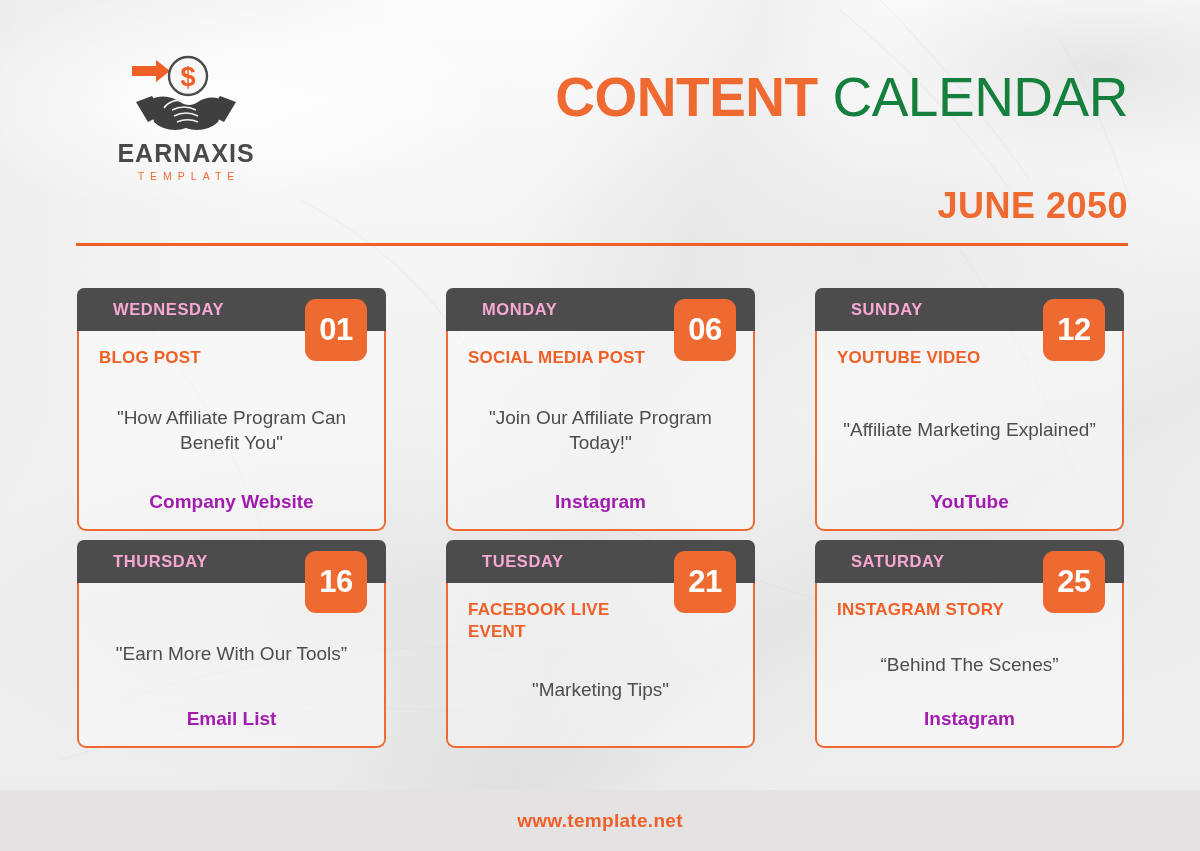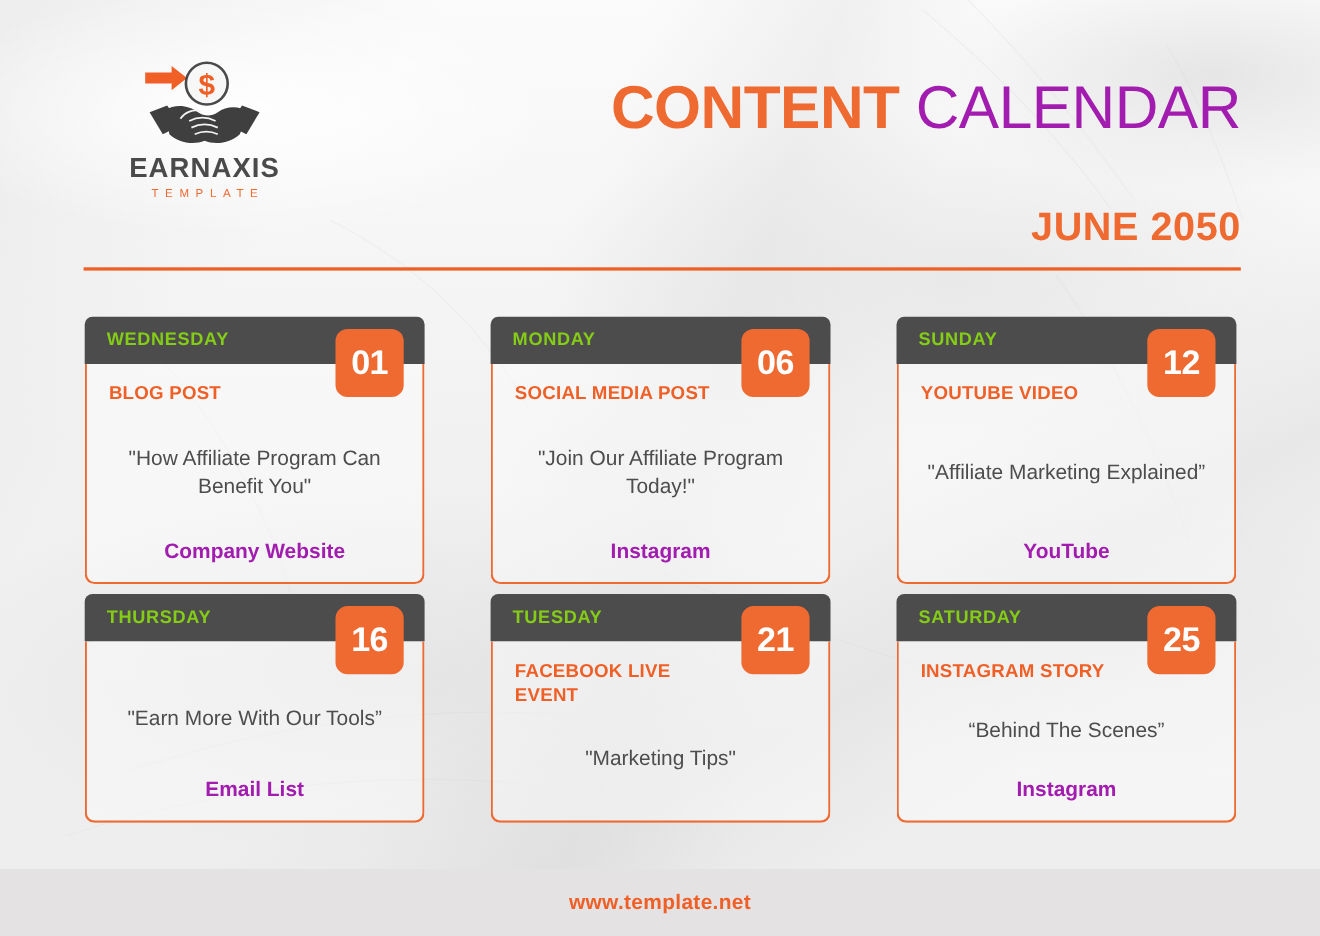--- a/index.html
+++ b/index.html
@@ -85,21 +85,21 @@
     line-height: 1;
     white-space: nowrap;
     letter-spacing: -0.5px;
   }
   .title .t-strong {
     font-weight: bold;
     color: #ef6a31;
   }
   .title .t-light {
     font-weight: normal;
-    color: #a21caf;
+    color: #15803d;
   }
 
   .subtitle {
     position: absolute;
     right: 72px; top: 185px;
     font-size: 36px;
     font-weight: bold;
     color: #ef6a31;
     letter-spacing: 0.5px;
   }
@@ -128,25 +128,25 @@
   .card-head {
     position: relative;
     height: 43px;
     background: #4c4c4c;
     border-radius: 7px 7px 0 0;
     display: flex;
     align-items: center;
     z-index: 1;
   }
   .card-day {
-    color: #84cc16;
+    color: #f9a8d4;
     font-size: 16.5px;
     font-weight: bold;
     letter-spacing: 0.6px;
-    padding-left: 20px;
+    padding-left: 36px;
   }
 
   .card-date {
     position: absolute;
     right: 19px; top: 11px;
     width: 62px; height: 62px;
     background: #ef6a31;
     border-radius: 11px;
     color: #fff;
     font-size: 31px;

